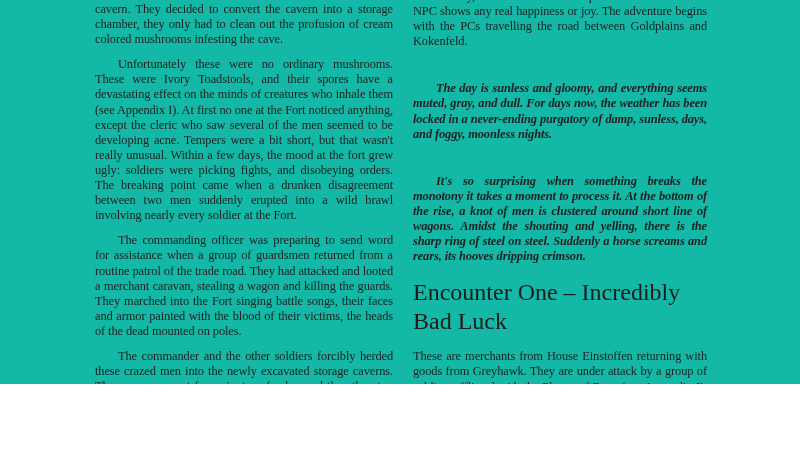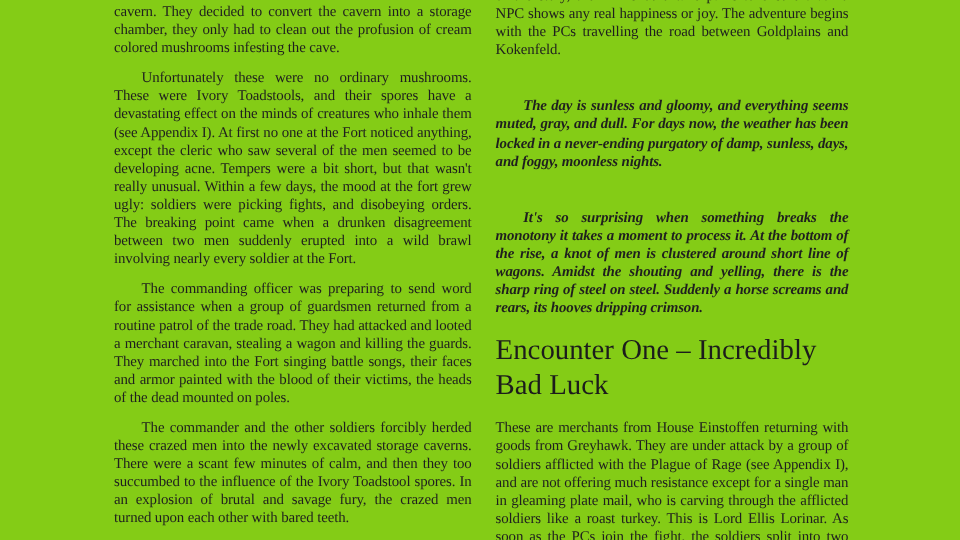--- a/index.html
+++ b/index.html
@@ -3,22 +3,22 @@
 <meta charset="utf-8">
 <style>
   html, body {
     margin: 0;
     padding: 0;
     background: #ffffff;
   }
   .page {
     position: relative;
     width: 800px;
-    height: 450px;
-    background: #84cc16;
+    height: 384px;
+    background: #14b8a6;
     overflow: hidden;
     font-family: "Liberation Serif", "DejaVu Serif", serif;
     color: #1f1f1f;
   }
   .column {
     position: absolute;
     font-size: 12.4px;
     line-height: 15.1px;
     letter-spacing: -0.1px;
   }

